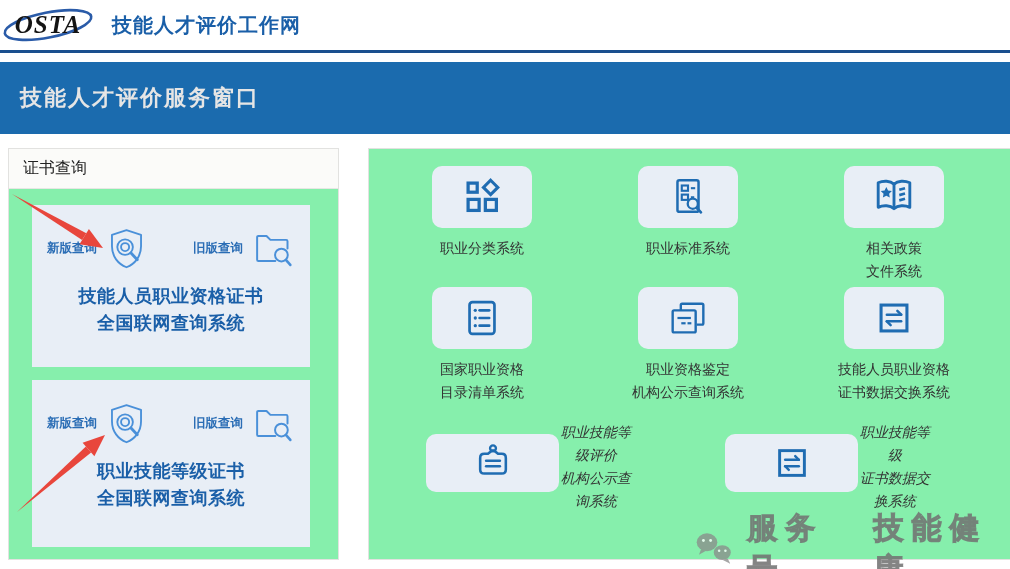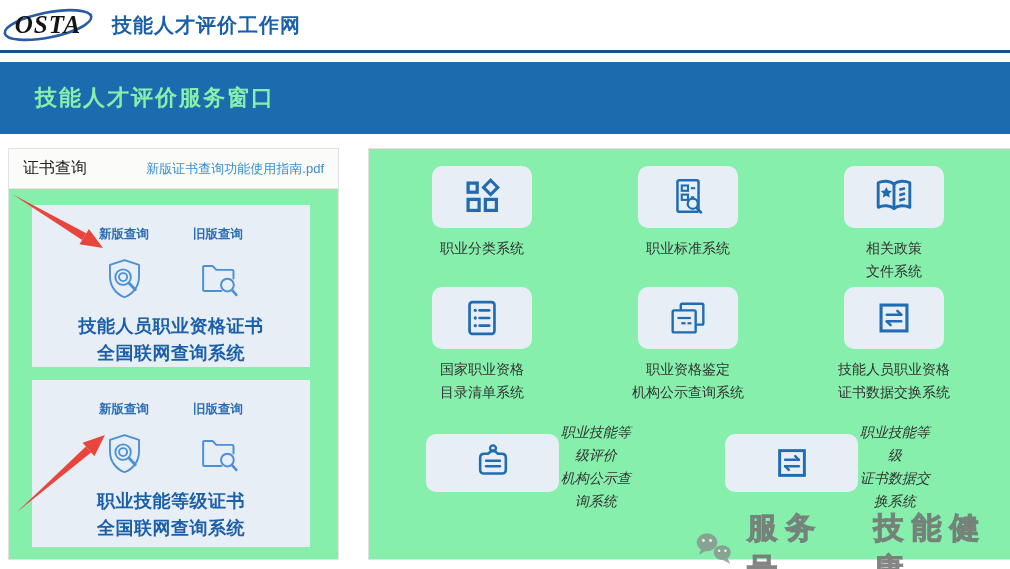--- a/index.html
+++ b/index.html
@@ -14,37 +14,37 @@
     font-family:"Liberation Sans","DejaVu Sans",sans-serif;color:#333;
   }
   
   .top-header{height:50px;display:flex;align-items:center;background:#fff;}
   .logo{display:flex;align-items:center;margin-right:16px;}
   .site-title{font-size:20px;font-weight:bold;color:var(--title-blue,#1a5fa8);letter-spacing:1px;}
   .header-divider{height:3px;background:var(--divider-navy,#1a4f8e);}
   .header-gap{height:9px;background:#fff;}
   
   .banner{height:72px;background:var(--accent,#1b6bae);display:flex;align-items:center;}
-  .banner-title{color:#86efac;font-size:22px;font-weight:bold;letter-spacing:2px;padding-left:35px;}
+  .banner-title{color:#e5e5e5;font-size:22px;font-weight:bold;letter-spacing:2px;padding-left:20px;}
   
   .panel{position:absolute;top:148px;background:#86efac;border:1px solid #e2e2e0;}
   .panel-left{left:8px;width:331px;height:412px;}
   .panel-right{left:368px;width:642px;height:412px;border-right:none;}
   .panel-header{height:40px;display:flex;align-items:center;justify-content:space-between;
     padding:0 14px;border-bottom:1px solid #e7e7e4;background:#fbfbf9;}
   .panel-title{font-size:16px;color:#222;}
   .pdf-link{font-size:13px;color:var(--link,#3a8ed2);text-decoration:none;cursor:pointer;}
   .panel-body{position:relative;}
   
   .cert-box{width:278px;margin:16px 0 0 23px;background:var(--box-bg,#e8eef6);
     padding-top:21px;cursor:pointer;}
   .cert-box.second{margin-top:13px;height:167px;}
   .cert-box.first{height:162px;}
   .query-row{display:flex;justify-content:center;gap:44px;}
-  .query-col{display:flex;flex-direction:column;align-items:center;gap:13px;cursor:pointer;}
+  .query-col{display:flex;flex-direction:row;align-items:center;gap:7px;cursor:pointer;}
   .query-label{font-size:12.5px;font-weight:bold;color:#2a6db5;}
   .cert-title{margin-top:12px;text-align:center;font-size:18px;font-weight:bold;
     color:var(--title-blue,#1a5fa8);line-height:1.5;letter-spacing:.5px;}
   
   .apps-body{padding-top:17px;}
   .apps-row{display:flex;padding-left:10px;}
   .apps-row.r2{margin-top:4px;}
   .app-item{width:206px;display:flex;flex-direction:column;align-items:center;cursor:pointer;}
   .tile{width:100px;height:62px;background:var(--box-bg,#e8eef6);border-radius:10px;
     display:flex;align-items:center;justify-content:center;}
@@ -82,21 +82,20 @@
 <div class="header-divider"></div>
 <div class="header-gap"></div>
 
 <div class="banner">
   <div class="banner-title">技能人才评价服务窗口</div>
 </div>
 
 <div class="panel panel-left">
   <div class="panel-header">
     <span class="panel-title">证书查询</span>
-    <a class="pdf-link">新版证书查询功能使用指南.pdf</a>
   </div>
   <div class="panel-body">
 
     <div class="cert-box first">
       <div class="query-row">
         <div class="query-col">
           <span class="query-label">新版查询</span>
           <svg viewBox="0 0 48 48" width="45" height="45">
             <path d="M24 4.5 L39.5 9.5 V21.5 C39.5 32.5 33 40.5 24 44 C15 40.5 8.5 32.5 8.5 21.5 V9.5 Z" fill="none" stroke="#4a90d9" stroke-width="2" stroke-linejoin="round"></path>
             <circle cx="22.5" cy="22.5" r="8.3" fill="none" stroke="#4a90d9" stroke-width="2"></circle>

